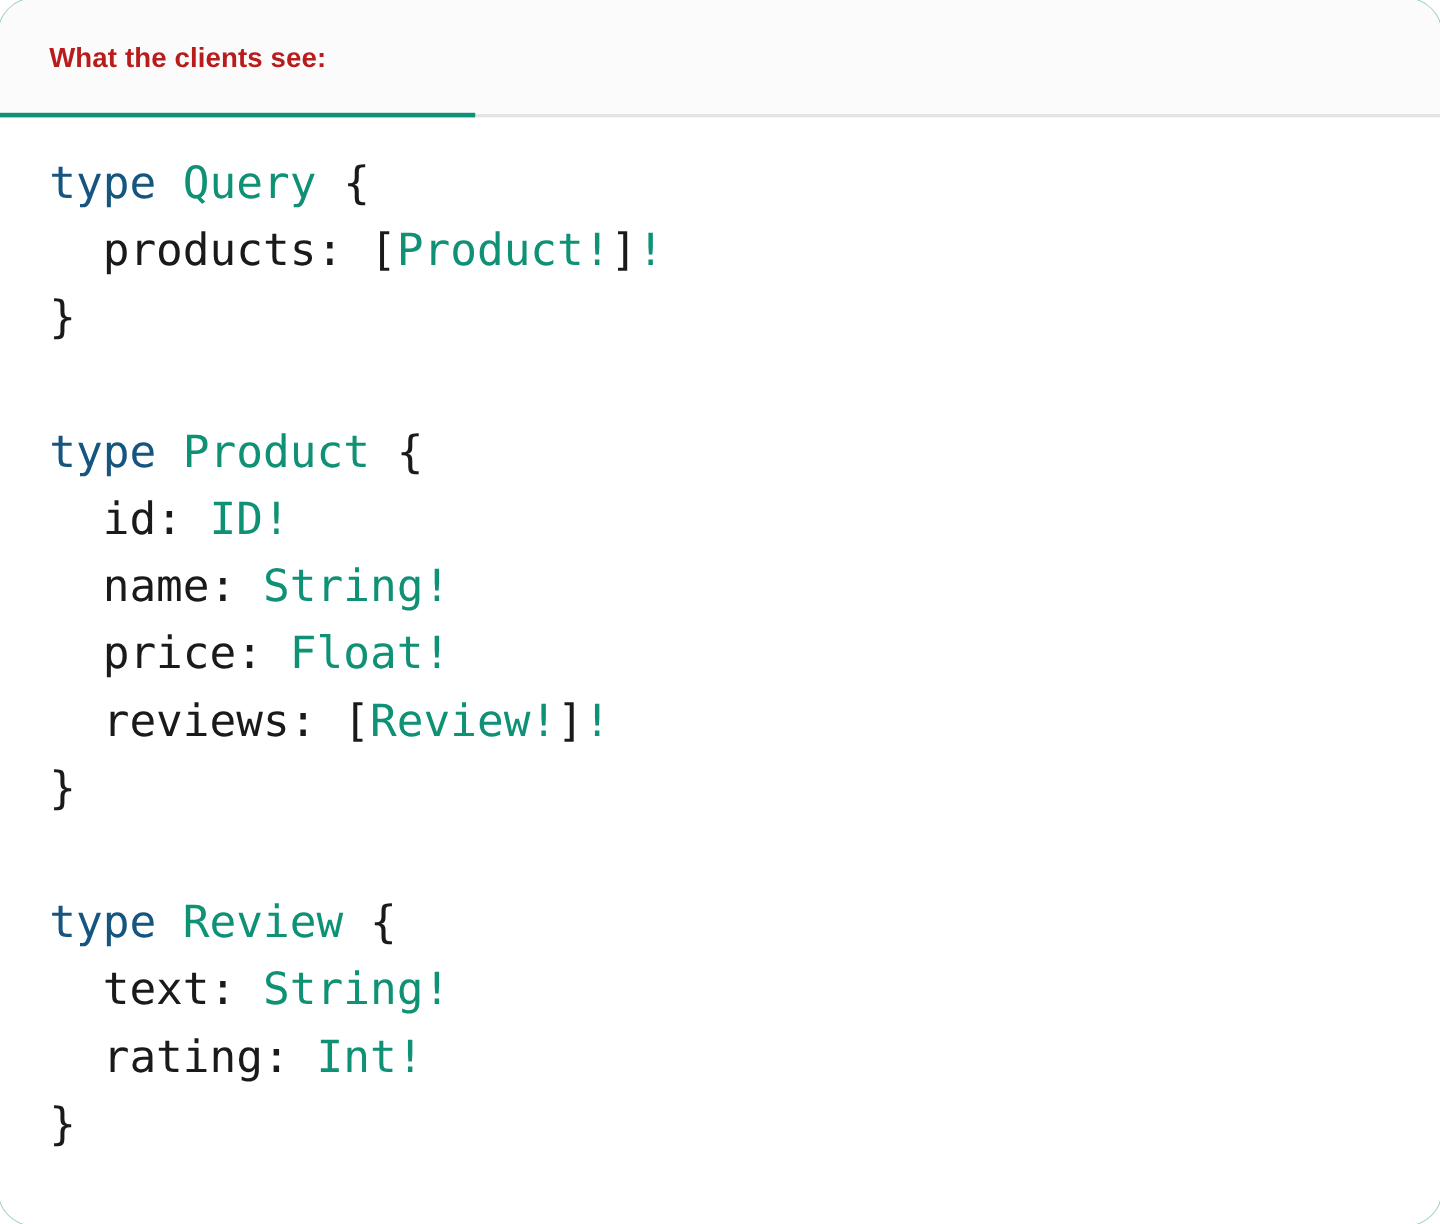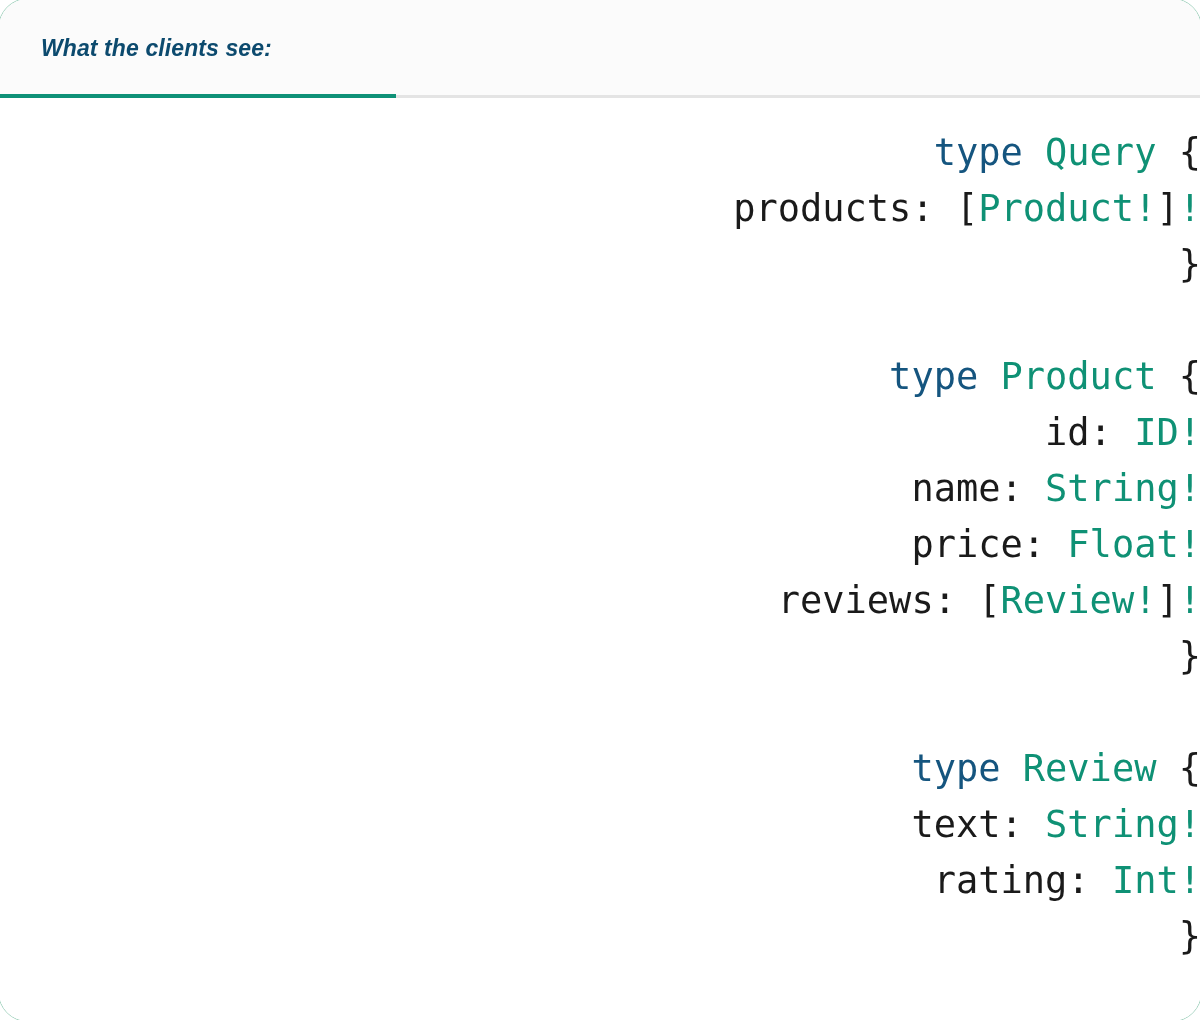--- a/index.html
+++ b/index.html
@@ -89,39 +89,38 @@
     padding: 27px 0 0 42px;
     box-sizing: border-box;
   }
   .code {
     margin: 0;
     font-family: "DejaVu Sans Mono", monospace;
     font-size: 37px;
     line-height: 56px;
     white-space: pre;
     color: #1a1a1a;
-    text-align: right;
   }
   .code .ln { display: block; height: 56px; }
   .code .ln.blank { height: 56px; }
 
   .tok-kw    { color: #15557f; }   
   .tok-type  { color: #0f9175; }   
   .tok-plain { color: #1a1a1a; }   
 </style>
 </head>
 <body>
 
 <div class="card" style="border-color: rgb(166, 212, 193); background: rgb(255, 255, 255);">
 
   <div class="tabbar" style="background: rgb(251, 251, 251);">
     <div class="tabbar-rule" style="background: rgb(228, 228, 228);"></div>
 
     <div class="tab">
-      <span class="tab-label" style="color: #0c4a6e; font-style: italic;">What the clients see:</span>
+      <span class="tab-label" style="color: #b91c1c;">What the clients see:</span>
     </div>
 
     <div class="tab-underline" style="background: rgb(14, 145, 119);"></div>
   </div>
 
   <div class="code-body">
     <pre class="code"><span class="ln"><span class="tok-kw" style="color: rgb(21, 85, 127);">type</span><span class="tok-plain" style="color: rgb(26, 26, 26);"> </span><span class="tok-type" style="color: rgb(15, 145, 117);">Query</span><span class="tok-plain" style="color: rgb(26, 26, 26);"> {</span></span><span class="ln"><span class="tok-plain" style="color: rgb(26, 26, 26);">  products: [</span><span class="tok-type" style="color: rgb(15, 145, 117);">Product!</span><span class="tok-plain" style="color: rgb(26, 26, 26);">]</span><span class="tok-type" style="color: rgb(15, 145, 117);">!</span></span><span class="ln"><span class="tok-plain" style="color: rgb(26, 26, 26);">}</span></span><span class="ln blank">&nbsp;</span><span class="ln"><span class="tok-kw" style="color: rgb(21, 85, 127);">type</span><span class="tok-plain" style="color: rgb(26, 26, 26);"> </span><span class="tok-type" style="color: rgb(15, 145, 117);">Product</span><span class="tok-plain" style="color: rgb(26, 26, 26);"> {</span></span><span class="ln"><span class="tok-plain" style="color: rgb(26, 26, 26);">  id: </span><span class="tok-type" style="color: rgb(15, 145, 117);">ID!</span></span><span class="ln"><span class="tok-plain" style="color: rgb(26, 26, 26);">  name: </span><span class="tok-type" style="color: rgb(15, 145, 117);">String!</span></span><span class="ln"><span class="tok-plain" style="color: rgb(26, 26, 26);">  price: </span><span class="tok-type" style="color: rgb(15, 145, 117);">Float!</span></span><span class="ln"><span class="tok-plain" style="color: rgb(26, 26, 26);">  reviews: [</span><span class="tok-type" style="color: rgb(15, 145, 117);">Review!</span><span class="tok-plain" style="color: rgb(26, 26, 26);">]</span><span class="tok-type" style="color: rgb(15, 145, 117);">!</span></span><span class="ln"><span class="tok-plain" style="color: rgb(26, 26, 26);">}</span></span><span class="ln blank">&nbsp;</span><span class="ln"><span class="tok-kw" style="color: rgb(21, 85, 127);">type</span><span class="tok-plain" style="color: rgb(26, 26, 26);"> </span><span class="tok-type" style="color: rgb(15, 145, 117);">Review</span><span class="tok-plain" style="color: rgb(26, 26, 26);"> {</span></span><span class="ln"><span class="tok-plain" style="color: rgb(26, 26, 26);">  text: </span><span class="tok-type" style="color: rgb(15, 145, 117);">String!</span></span><span class="ln"><span class="tok-plain" style="color: rgb(26, 26, 26);">  rating: </span><span class="tok-type" style="color: rgb(15, 145, 117);">Int!</span></span><span class="ln"><span class="tok-plain" style="color: rgb(26, 26, 26);">}</span></span></pre>
   </div>
 
 </div>

